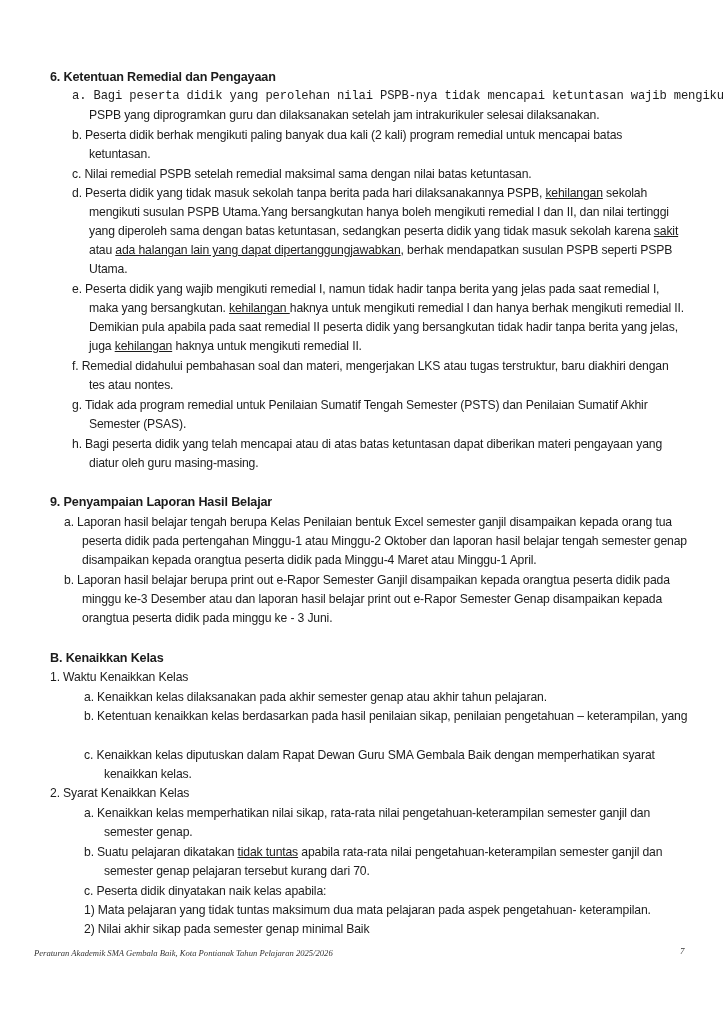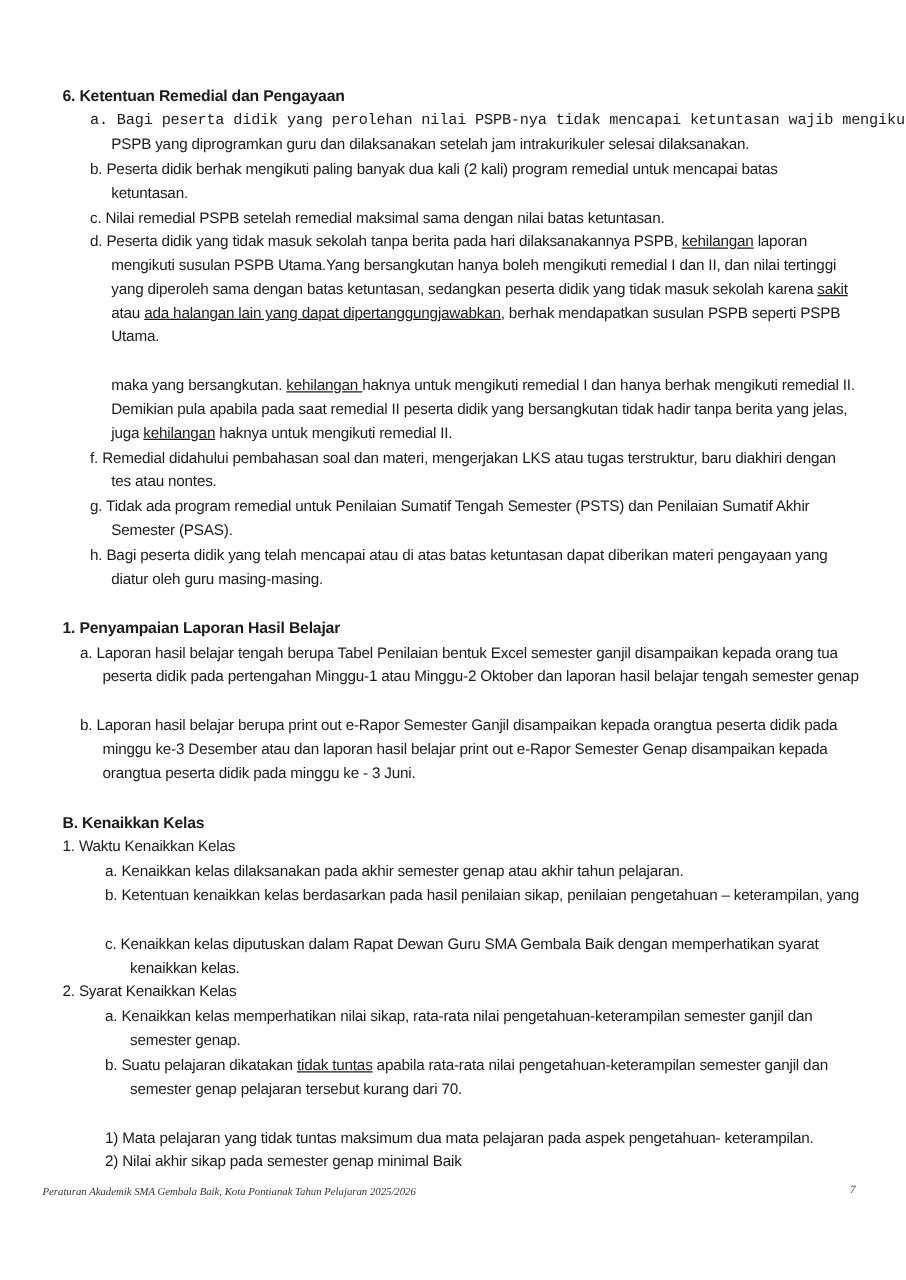--- a/index.html
+++ b/index.html
@@ -35,43 +35,45 @@
   <div class="line" style="left:72px;top:87px;width:620px;font-family:Liberation Mono, monospace;">
       <span class="just">a. Bagi peserta didik yang perolehan nilai PSPB-nya tidak mencapai ketuntasan wajib mengikuti Program Remedial</span>
     </div>
   <div class="line" style="left:89px;top:106px;">PSPB yang diprogramkan guru dan dilaksanakan setelah jam intrakurikuler selesai dilaksanakan.</div>
 
   <div class="line" style="left:72px;top:126px;">b. Peserta didik berhak mengikuti paling banyak dua kali (2 kali)  program remedial untuk mencapai batas</div>
   <div class="line" style="left:89px;top:145px;">ketuntasan.</div>
 
   <div class="line" style="left:72px;top:165px;">c.  Nilai remedial PSPB setelah remedial maksimal sama dengan nilai batas ketuntasan.</div>
 
-  <div class="line" style="left:72px;top:184px;"><span>d. Peserta didik  yang tidak masuk sekolah tanpa berita  pada hari dilaksanakannya PSPB,  </span><span class="ul">kehilangan</span><span> laporan</span></div>
+  <div class="line" style="left:72px;top:184px;"><span>d. Peserta didik  yang tidak masuk sekolah tanpa berita  pada hari dilaksanakannya PSPB,  </span><span class="ul">kehilangan</span><span> sekolah</span></div>
   <div class="line" style="left:89px;top:203px;">mengikuti susulan PSPB Utama.Yang bersangkutan hanya boleh mengikuti remedial I dan II,  dan nilai tertinggi</div>
   <div class="line" style="left:89px;top:222px;"><span>yang diperoleh sama dengan batas ketuntasan, sedangkan peserta didik  yang tidak masuk sekolah karena </span><span class="ul it">sakit</span></div>
   <div class="line" style="left:89px;top:241px;"><span>atau </span><span class="ul it">ada halangan lain yang dapat dipertanggungjawabkan</span><span>, berhak mendapatkan susulan PSPB seperti PSPB</span></div>
   <div class="line" style="left:89px;top:260px;">Utama.</div>
 
+  <div class="line" style="left:72px;top:280px;">e. Peserta didik  yang wajib mengikuti remedial I, namun tidak hadir tanpa berita yang jelas pada saat remedial I,</div>
   <div class="line" style="left:89px;top:299px;"><span>maka yang bersangkutan. </span><span class="ul it">kehilangan </span><span>haknya untuk mengikuti remedial I dan hanya berhak mengikuti remedial II.</span></div>
   <div class="line" style="left:89px;top:318px;">Demikian pula apabila pada saat remedial II peserta didik  yang bersangkutan  tidak hadir tanpa berita yang jelas,</div>
   <div class="line" style="left:89px;top:337px;"><span>juga </span><span class="ul it">kehilangan</span><span> haknya untuk mengikuti remedial II.</span></div>
 
   <div class="line" style="left:72px;top:357px;">f.  Remedial didahului pembahasan soal dan materi, mengerjakan LKS atau tugas terstruktur, baru diakhiri dengan</div>
   <div class="line" style="left:89px;top:376px;">tes atau nontes.</div>
 
   <div class="line" style="left:72px;top:396px;">g.  Tidak ada program remedial untuk Penilaian Sumatif Tengah Semester (PSTS) dan Penilaian Sumatif Akhir</div>
   <div class="line" style="left:89px;top:415px;">Semester (PSAS).</div>
 
   <div class="line" style="left:72px;top:435px;">h. Bagi peserta didik yang telah mencapai atau di atas batas ketuntasan dapat diberikan materi pengayaan yang</div>
   <div class="line" style="left:89px;top:454px;">diatur oleh guru masing-masing.</div>
 
-  <div class="line heading" style="left:50px;top:493px;">1. Penyampaian Laporan Hasil Belajar</div>
+  <div class="line heading" style="left:50px;top:493px;">9. Penyampaian Laporan Hasil Belajar</div>
 
-  <div class="line" style="left:64px;top:513px;">a. Laporan hasil belajar tengah berupa Tabel Penilaian bentuk Excel semester ganjil disampaikan kepada orang tua</div>
+  <div class="line" style="left:64px;top:513px;">a. Laporan hasil belajar tengah berupa Kelas Penilaian bentuk Excel semester ganjil disampaikan kepada orang tua</div>
   <div class="line" style="left:82px;top:532px;">peserta didik pada pertengahan  Minggu-1 atau Minggu-2 Oktober dan laporan hasil belajar tengah semester genap</div>
+  <div class="line" style="left:82px;top:551px;">disampaikan kepada orangtua peserta didik pada Minggu-4 Maret atau Minggu-1 April.</div>
 
   <div class="line" style="left:64px;top:571px;">b. Laporan hasil belajar berupa print out e-Rapor Semester Ganjil disampaikan kepada orangtua peserta didik pada</div>
   <div class="line" style="left:82px;top:590px;">minggu ke-3 Desember atau dan laporan hasil belajar  print out e-Rapor Semester Genap disampaikan kepada</div>
   <div class="line" style="left:82px;top:609px;">orangtua peserta didik pada minggu ke - 3 Juni.</div>
 
   <div class="line heading" style="left:50px;top:649px;">B. Kenaikkan Kelas</div>
   <div class="line" style="left:50px;top:668px;">1. Waktu Kenaikkan Kelas</div>
 
   <div class="line" style="left:84px;top:688px;">a.   Kenaikkan kelas dilaksanakan pada akhir semester genap atau akhir tahun pelajaran.</div>
   <div class="line" style="left:84px;top:707px;">b.   Ketentuan kenaikkan kelas berdasarkan pada hasil penilaian sikap, penilaian pengetahuan – keterampilan, yang</div>
@@ -79,18 +81,19 @@
   <div class="line" style="left:104px;top:765px;">kenaikkan kelas.</div>
 
   <div class="line" style="left:50px;top:784px;">2. Syarat Kenaikkan Kelas</div>
 
   <div class="line" style="left:84px;top:804px;">a.   Kenaikkan kelas memperhatikan nilai sikap, rata-rata nilai pengetahuan-keterampilan semester ganjil dan</div>
   <div class="line" style="left:104px;top:823px;">semester genap.</div>
 
   <div class="line" style="left:84px;top:843px;"><span>b.   Suatu pelajaran dikatakan </span><span class="ul">tidak tuntas</span><span> apabila rata-rata nilai pengetahuan-keterampilan semester ganjil dan</span></div>
   <div class="line" style="left:104px;top:862px;">semester genap pelajaran tersebut kurang dari 70.</div>
 
+  <div class="line" style="left:84px;top:882px;">c.   Peserta didik dinyatakan naik kelas apabila:</div>
   <div class="line" style="left:84px;top:901px;">1)   Mata pelajaran yang tidak tuntas maksimum dua mata pelajaran pada aspek pengetahuan- keterampilan.</div>
   <div class="line" style="left:84px;top:920px;">2)   Nilai akhir sikap pada semester genap minimal Baik</div>
 
   <div class="footer-text">Peraturan Akademik SMA Gembala Baik, Kota Pontianak Tahun Pelajaran 2025/2026</div>
   <div class="page-num">7</div>
 </div>
 
 </body></html>

